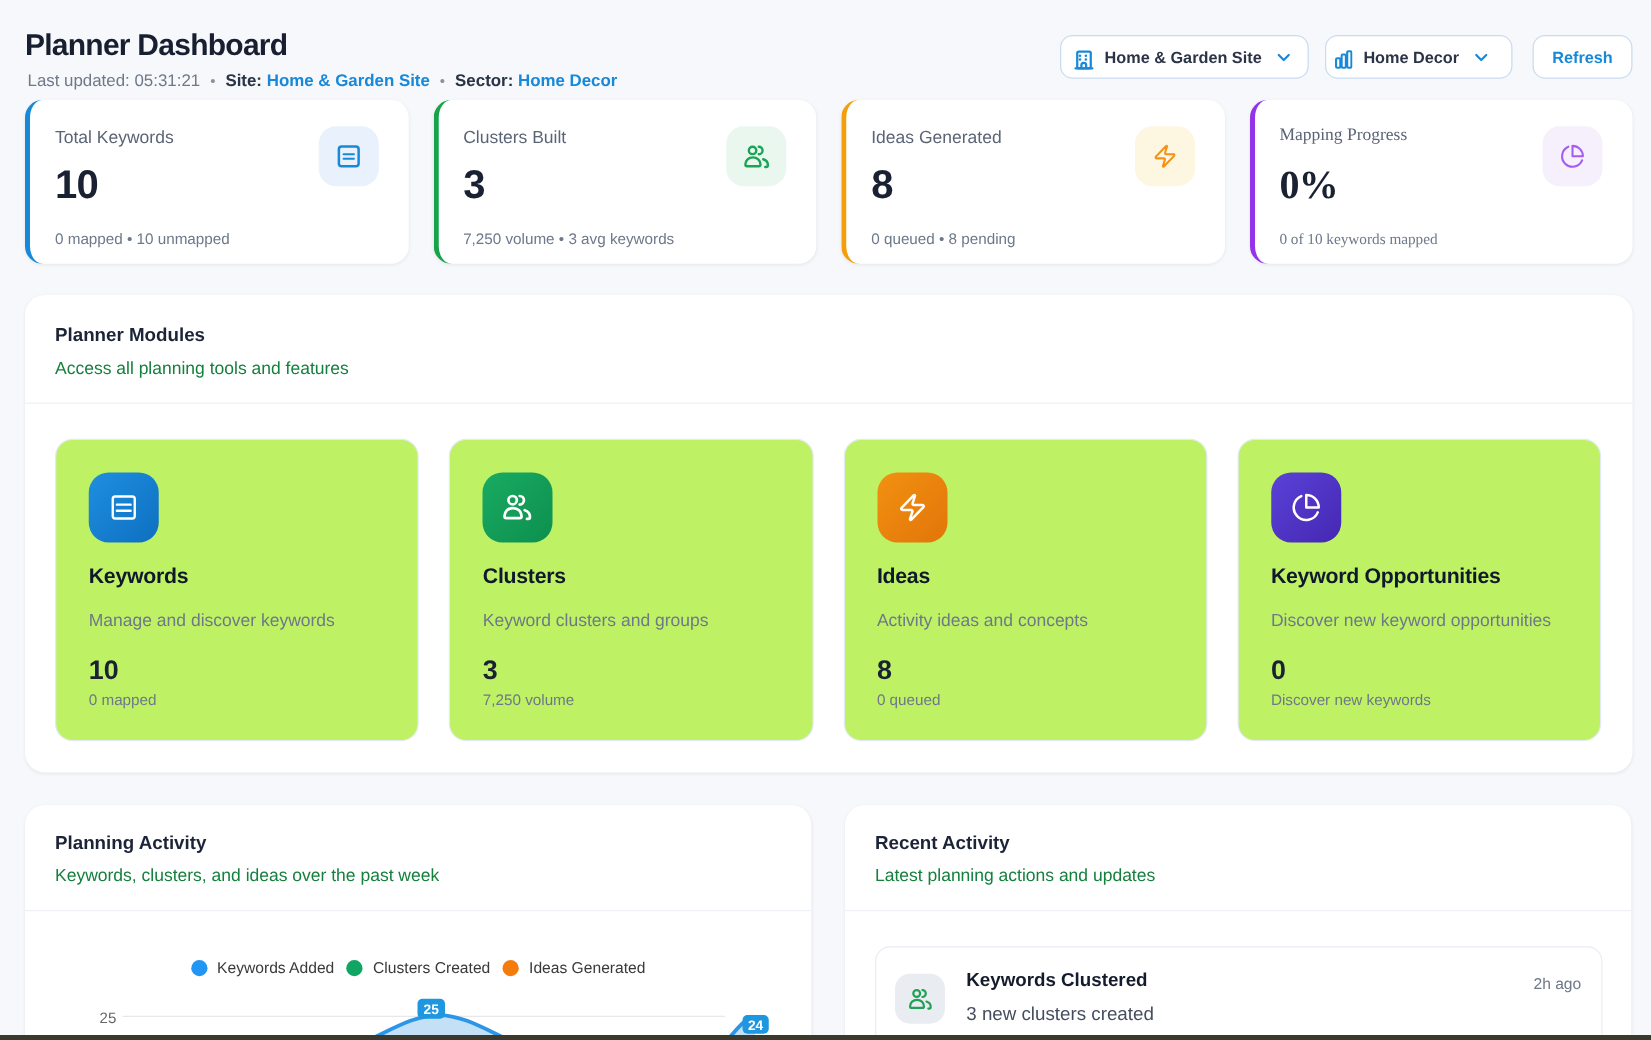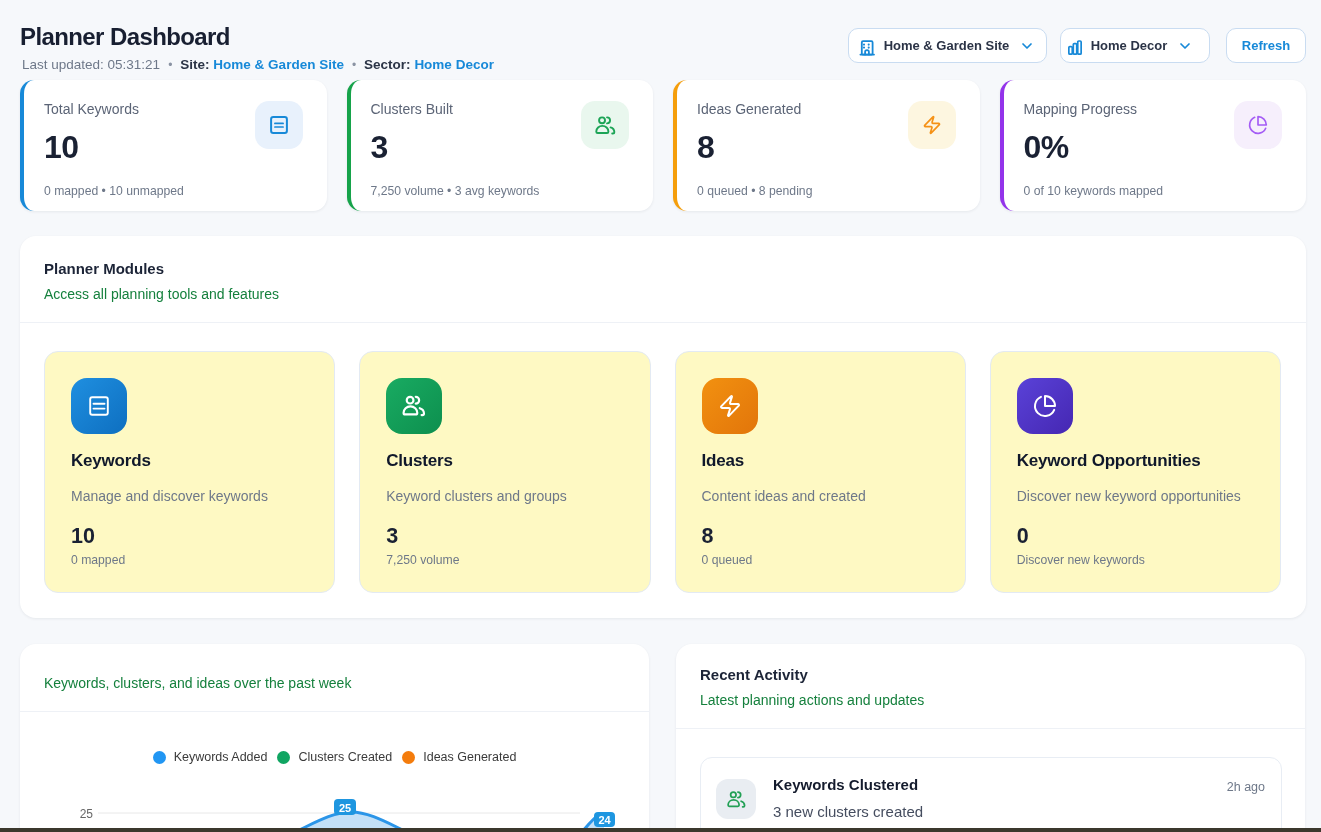--- a/index.html
+++ b/index.html
@@ -28,21 +28,21 @@
 
   
   .bigcard { background:#fff; border-radius:16px; box-shadow:0 1px 3px rgba(15,23,42,.07); }
   .cardhead { padding:24px 24px 0 24px; } .cardhead.sm { padding-top:22px; }
   .cardhead .t { font-size:15px; font-weight:bold; color:#1c2437; }
   .cardhead .d { font-size:14px; color:#15803d; margin-top:9px; }
   .carddiv { border-bottom:1px solid #eef1f6; margin-top:20px; }
 
   
   .tiles { display:grid; grid-template-columns:repeat(4,1fr); gap:24px; padding:28px 25px 0 24px; }
-  .tile { background:#fef9c3; border:1px solid #e3eaf3; border-radius:14px; height:242px; padding:26px; }
+  .tile { background:#bef264; border:1px solid #e3eaf3; border-radius:14px; height:242px; padding:26px; }
   .tico { width:56px; height:56px; border-radius:16px; display:flex; align-items:center; justify-content:center; }
   .tile .tt { font-size:17px; font-weight:bold; color:#10182b; margin-top:17px; letter-spacing:-0.2px; }
   .tile .td { font-size:14px; color:#6e7889; margin-top:17px; }
   .tile .tn { font-size:21.5px; font-weight:bold; color:#1a2133; margin-top:20px; }
   .tile .ts { font-size:12.2px; color:#6e7889; margin-top:4px; }
 
   
   .legend { display:flex; justify-content:center; align-items:center; margin-top:38px; font-size:12.5px; color:#3a3a3a; }
   .legend .dot { width:13px; height:13px; border-radius:50%; margin-right:8px; }
   .legend .item { display:flex; align-items:center; margin-right:10px; }
@@ -121,21 +121,21 @@
       <div class="lbl">Ideas Generated</div>
       <div class="num">8</div>
       <div class="sub">0 queued • 8 pending</div>
     </div>
     <div class="ibadge" style="background:#fdf6e0;">
       <svg width="20" height="20" viewBox="0 0 24 24" fill="none" stroke="#f59115" stroke-width="2" stroke-linecap="round" stroke-linejoin="round">
           <path d="M4 14a1 1 0 0 1-.78-1.63l9.9-10.2a.5.5 0 0 1 .86.46l-1.92 6.02A1 1 0 0 0 13 10h7a1 1 0 0 1 .78 1.63l-9.9 10.2a.5.5 0 0 1-.86-.46l1.92-6.02A1 1 0 0 0 11 14z"></path>
         </svg>
     </div>
   </div>
-  <div class="scard" style="border-color:#9333ea;">
+  <div class="scard" style="border-color:#9333ea;font-family:Liberation Serif, serif;">
     <div>
       <div class="lbl">Mapping Progress</div>
       <div class="num">0%</div>
       <div class="sub">0 of 10 keywords mapped</div>
     </div>
     <div class="ibadge" style="background:#f6effc;">
       <svg width="20" height="20" viewBox="0 0 24 24" fill="none" stroke="#a45cf5" stroke-width="2" stroke-linecap="round" stroke-linejoin="round">
           <path d="M21.21 15.89A10 10 0 1 1 8 2.83"></path>
           <path d="M22 12A10 10 0 0 0 12 2v10z"></path>
         </svg>
@@ -176,41 +176,42 @@
       <div class="tn">3</div>
       <div class="ts">7,250 volume</div>
     </div>
     <div class="tile">
       <div class="tico" style="background:linear-gradient(135deg,#f29110,#e2750a);">
         <svg width="24" height="24" viewBox="0 0 24 24" fill="none" stroke="#fff" stroke-width="2" stroke-linecap="round" stroke-linejoin="round">
             <path d="M4 14a1 1 0 0 1-.78-1.63l9.9-10.2a.5.5 0 0 1 .86.46l-1.92 6.02A1 1 0 0 0 13 10h7a1 1 0 0 1 .78 1.63l-9.9 10.2a.5.5 0 0 1-.86-.46l1.92-6.02A1 1 0 0 0 11 14z"></path>
           </svg>
       </div>
       <div class="tt">Ideas</div>
-      <div class="td">Content ideas and created</div>
+      <div class="td">Activity ideas and concepts</div>
       <div class="tn">8</div>
       <div class="ts">0 queued</div>
     </div>
     <div class="tile">
       <div class="tico" style="background:linear-gradient(135deg,#5a42d8,#4527b2);">
         <svg width="24" height="24" viewBox="0 0 24 24" fill="none" stroke="#fff" stroke-width="2" stroke-linecap="round" stroke-linejoin="round">
             <path d="M21.21 15.89A10 10 0 1 1 8 2.83"></path>
             <path d="M22 12A10 10 0 0 0 12 2v10z"></path>
           </svg>
       </div>
       <div class="tt">Keyword Opportunities</div>
       <div class="td">Discover new keyword opportunities</div>
       <div class="tn">0</div>
       <div class="ts">Discover new keywords</div>
     </div>
   </div>
 </div>
 
 <div class="abs bigcard" style="left:20px; top:644px; width:629px; height:260px;">
   <div class="cardhead sm">
+    <div class="t">Planning Activity</div>
     <div class="d">Keywords, clusters, and ideas over the past week</div>
   </div>
   <div class="carddiv"></div>
   <div class="legend">
     <div class="item"><span class="dot" style="background:#2196f3;"></span>Keywords Added</div>
     <div class="item"><span class="dot" style="background:#10a562;"></span>Clusters Created</div>
     <div class="item"><span class="dot" style="background:#f47c0c;"></span>Ideas Generated</div>
   </div>
 
   <div class="abs" style="left:0; top:150px; width:629px; height:110px;">

